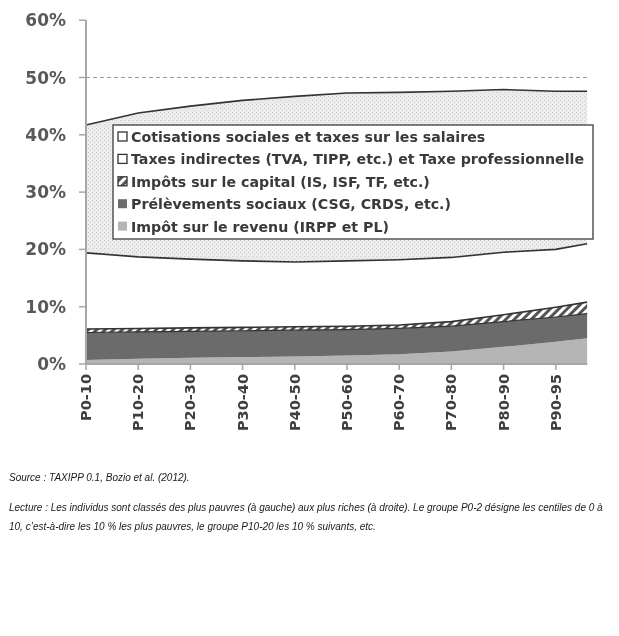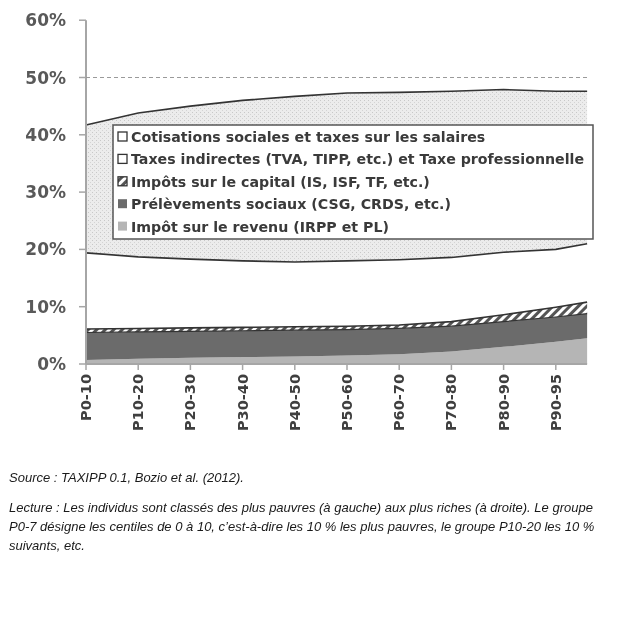--- a/index.html
+++ b/index.html
@@ -1,21 +1,21 @@
 <!DOCTYPE html>
 <html><head>
 <meta charset="utf-8">
 <style>
   html, body { margin: 0; padding: 0; background: #ffffff; }
   body { width: 619px; height: 636px; position: relative; overflow: hidden; font-family: "DejaVu Sans", sans-serif; }
   #chart { position: absolute; left: 0; top: 0; width: 619px; height: 460px; }
   .ytick-label { font-family: "DejaVu Sans", sans-serif; font-size: 17px; font-weight: bold; fill: #595959; }
   .xtick-label { font-family: "DejaVu Sans", sans-serif; font-size: 14.5px; font-weight: bold; fill: #3f3f3f; }
   .legend-text { font-family: "DejaVu Sans", sans-serif; font-size: 14.2px; font-weight: bold; fill: #3a3a3a; }
-  .notes { position: absolute; left: 9px; top: 468px; width: 605px; font-family: "Liberation Sans", sans-serif; font-style: italic; font-size: 13px; line-height: 19px; color: #1a1a1a; }
+  .notes { position: absolute; left: 9px; top: 468px; width: 605px; font-family: "Liberation Sans", sans-serif; font-style: italic; font-size: 10px; line-height: 19px; color: #1a1a1a; }
   .notes p { margin: 0 0 11px 0; }
 </style>
 </head>
 <body>
 
 <svg id="chart" width="619" height="460" viewBox="0 0 619 460" xmlns="http://www.w3.org/2000/svg">
   <defs>
     <pattern id="pat-dotted" width="4" height="4" patternUnits="userSpaceOnUse">
       <rect width="4" height="4" fill="#ececec"></rect>
       <rect width="1" height="1" fill="#c8c8c8"></rect>
@@ -86,14 +86,14 @@
       <text x="131" y="186.8" class="legend-text">Impôts sur le capital (IS, ISF, TF, etc.)</text>
       <rect x="118" y="199.2" width="9" height="9" fill="#6b6b6b" stroke="none" stroke-width="1.3"></rect>
       <text x="131" y="209.2" class="legend-text">Prélèvements sociaux (CSG, CRDS, etc.)</text>
       <rect x="118" y="221.6" width="9" height="9" fill="#b5b5b5" stroke="none" stroke-width="1.3"></rect>
       <text x="131" y="231.6" class="legend-text">Impôt sur le revenu (IRPP et PL)</text>
     </g>
 </svg>
 
 <div class="notes">
   <p>Source : TAXIPP 0.1, Bozio et al. (2012).</p>
-  <p>Lecture : Les individus sont classés des plus pauvres (à gauche) aux plus riches (à droite). Le groupe P0-7 désigne les centiles de 0 à 10, c’est-à-dire les 10 % les plus pauvres, le groupe P10-20 les 10 % suivants, etc.</p>
+  <p>Lecture : Les individus sont classés des plus pauvres (à gauche) aux plus riches (à droite). Le groupe P0-2 désigne les centiles de 0 à 10, c’est-à-dire les 10 % les plus pauvres, le groupe P10-20 les 10 % suivants, etc.</p>
 </div>
 
 </body></html>

